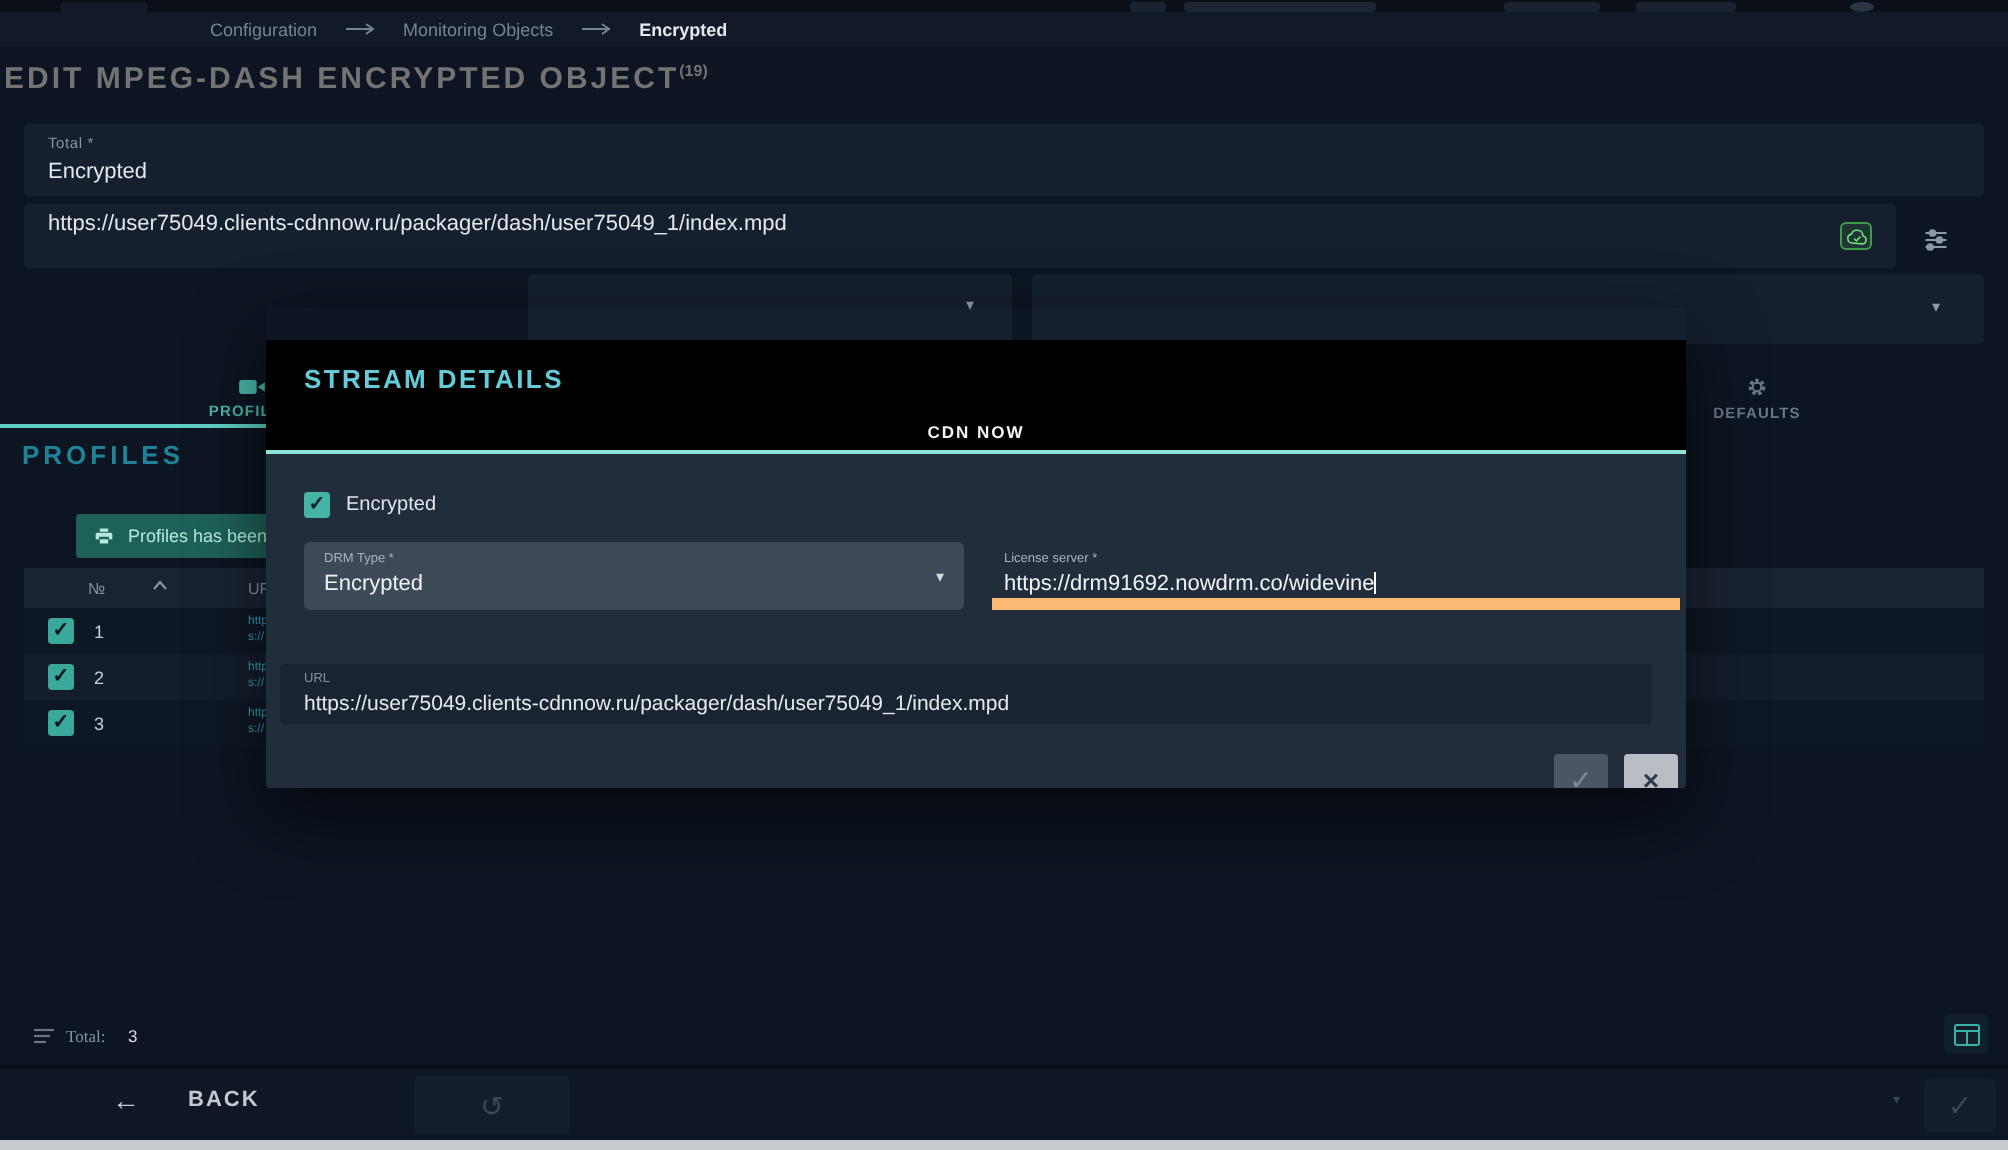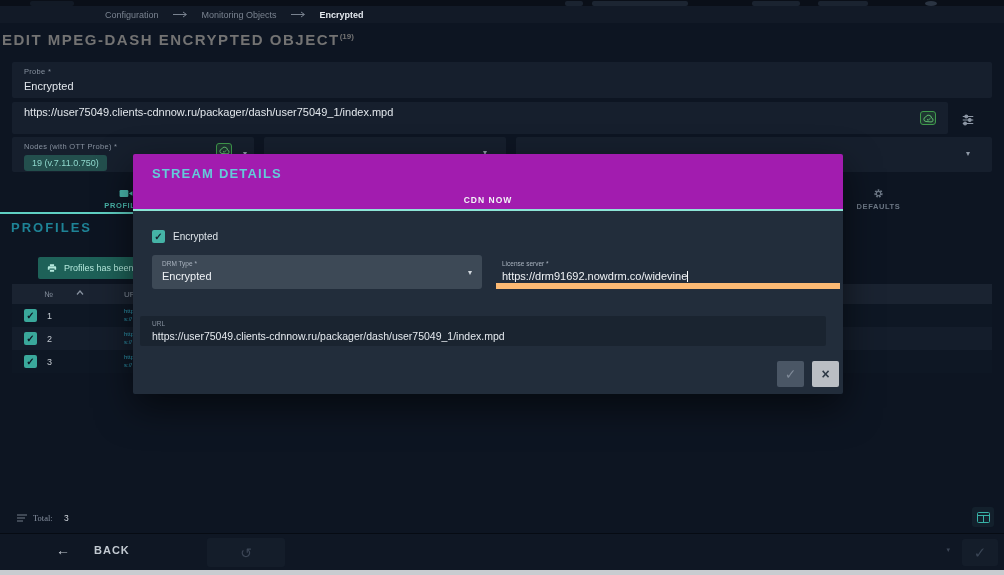--- a/index.html
+++ b/index.html
@@ -87,21 +87,21 @@
     border-radius:3px; color:#3c4656; font-size:14px; display:flex; align-items:center; justify-content:center; cursor:pointer; }
   .mini-caret { position:absolute; right:54px; top:12px; color:#3c4656; font-size:7px; }
   .save-btn { position:absolute; right:6px; top:5px; width:36px; height:27px; background:#141d2a;
     border-radius:3px; color:#3a4555; font-size:15px; display:flex; align-items:center; justify-content:center; }
 
   .bottom-strip { position:absolute; bottom:0; left:0; right:0; height:5px; background:#c8ccd0; }
 
   
   .modal { position:absolute; left:133px; top:154px; width:710px; height:240px;
     box-shadow:0 14px 36px rgba(0,0,0,.55); border-radius:2px; overflow:hidden; }
-  .m-header { position:relative; height:57px; background:#a21caf; }
+  .m-header { position:relative; height:57px; background:#000000;margin-top:16px; }
   .m-title { position:absolute; left:19px; top:12px; font-size:13px; font-weight:bold;
     letter-spacing:1.2px; color:#64cbd9; }
   .m-tab { position:absolute; bottom:6px; left:0; right:0; text-align:center; font-size:8.5px;
     font-weight:bold; letter-spacing:1px; color:#f3f5f7; cursor:pointer; }
   .m-ink { position:absolute; bottom:0; left:0; right:0; height:2px; background:#8ce4d6; }
   .m-body { position:relative; height:183px; background:#222d3b; }
 
   .m-check-row { position:absolute; top:19px; left:19px; display:flex; align-items:center; gap:8px; }
   .m-cbx { width:13px; height:13px; border-radius:2px; background:#45b3a6; color:#16212e;
     font-size:10px; line-height:13px; text-align:center; font-weight:bold; cursor:pointer; }
@@ -164,21 +164,21 @@
     <span class="crumb-active">Encrypted</span>
   </div>
 
   <div class="main">
 
     <div class="page-title">
       <span>EDIT MPEG-DASH ENCRYPTED OBJECT</span><sup>(19)</sup>
     </div>
 
     <div class="field f-name">
-      <div class="flabel">Probe *</div>
+      <div class="flabel">Total *</div>
       <div class="fvalue">Encrypted</div>
     </div>
 
     <div class="field f-url">
       <div class="fvalue">https://user75049.clients-cdnnow.ru/packager/dash/user75049_1/index.mpd</div>
       <div class="cloud-badge" style="right:12px;top:9px;">
         <svg width="11" height="9" viewBox="0 0 22 16">
             <path d="M6 14a4.5 4.5 0 0 1-.6-8.9A6 6 0 0 1 17 7a4 4 0 0 1-1 7.9z" fill="none" stroke="#6fdc7e" stroke-width="1.6"></path>
             <path d="M8 9.5l2.4 2.3 4-4.2" fill="none" stroke="#6fdc7e" stroke-width="1.6"></path>
           </svg>
@@ -190,31 +190,20 @@
           <line x1="3" y1="6" x2="21" y2="6"></line>
             <circle cx="9" cy="6" r="2.4"></circle>
           <line x1="3" y1="12" x2="21" y2="12"></line>
             <circle cx="15" cy="12" r="2.4"></circle>
           <line x1="3" y1="18" x2="21" y2="18"></line>
             <circle cx="7" cy="18" r="2.4"></circle>
         </g>
       </svg>
     </div>
 
-    <div class="field f-nodes">
-      <div class="flabel">Nodes (with OTT Probe) *</div>
-      <span class="chip">19 (v.7.11.0.750)</span>
-      <div class="cloud-badge" style="right:22px;top:6px;">
-        <svg width="11" height="9" viewBox="0 0 22 16">
-            <path d="M6 14a4.5 4.5 0 0 1-.6-8.9A6 6 0 0 1 17 7a4 4 0 0 1-1 7.9z" fill="none" stroke="#6fdc7e" stroke-width="1.6"></path>
-            <path d="M8 9.5l2.4 2.3 4-4.2" fill="none" stroke="#6fdc7e" stroke-width="1.6"></path>
-          </svg>
-      </div>
-      <span class="caret" style="right:7px;top:12px;">▾</span>
-    </div>
     <div class="field f-meas">
       <span class="caret" style="right:19px;top:11px;">▾</span>
     </div>
     <div class="field f-alarm">
       <span class="caret" style="right:22px;top:12px;">▾</span>
     </div>
 
     <div class="tabs">
       <div class="tab active">
         <svg width="14" height="11" viewBox="0 0 24 18">

